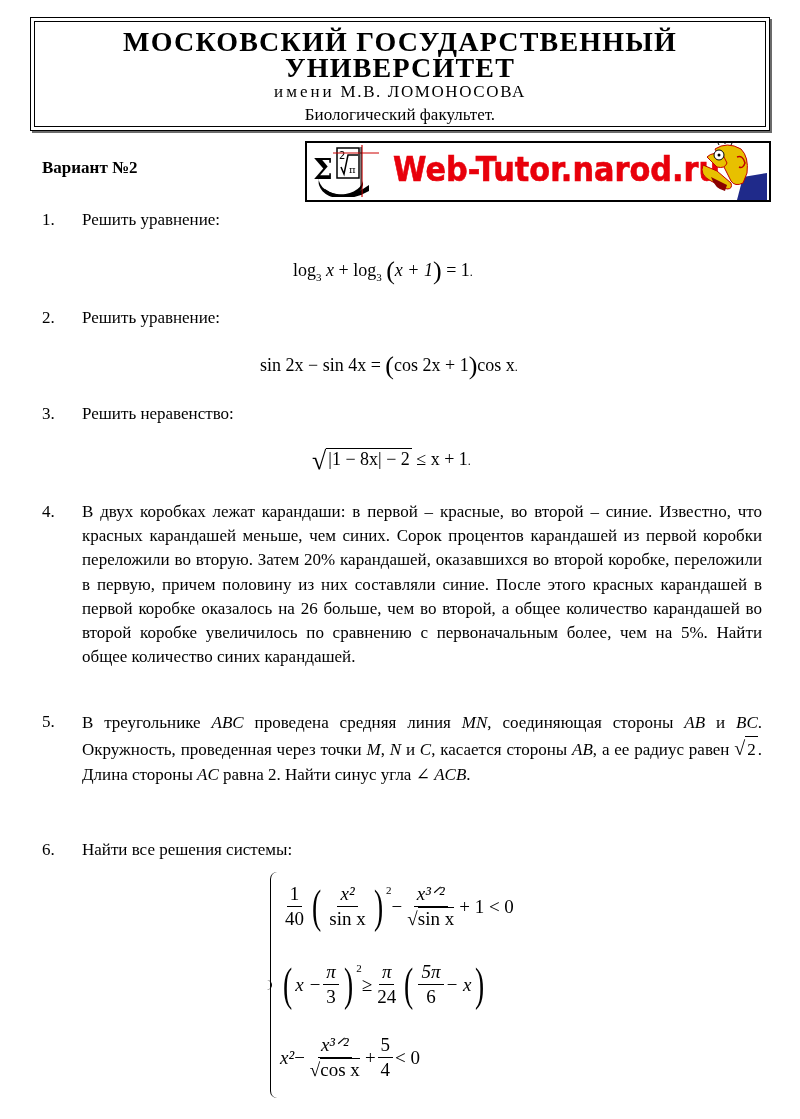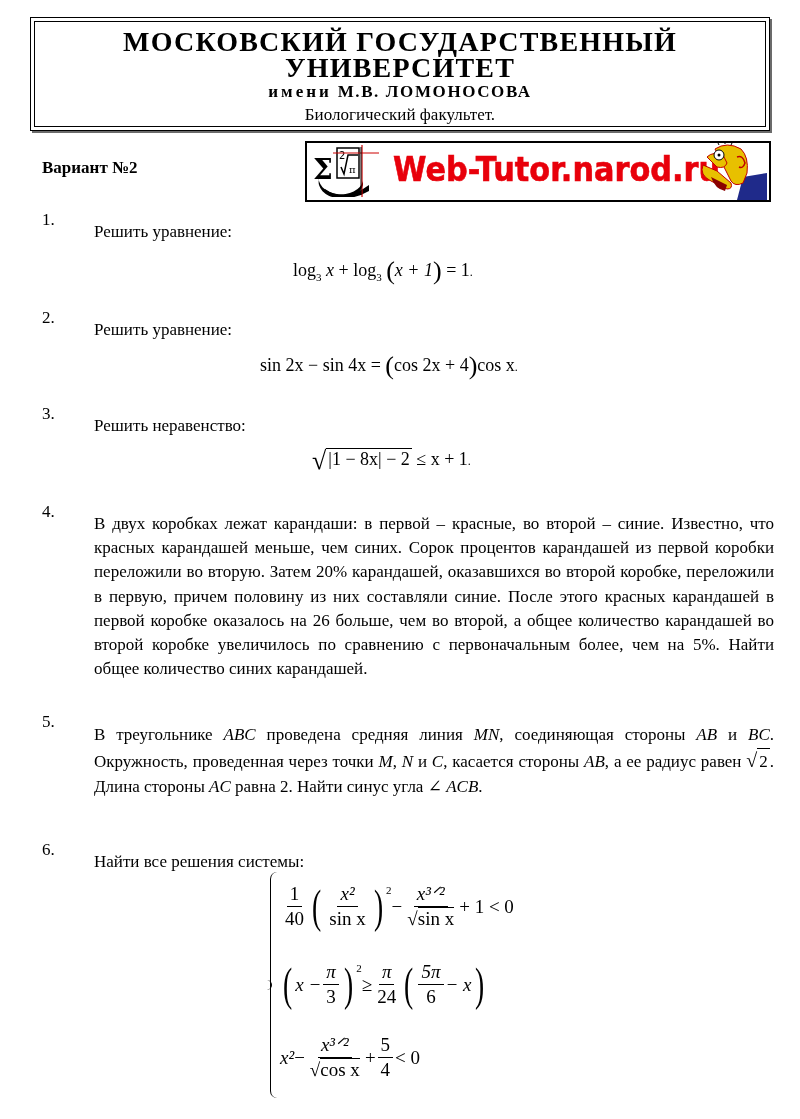--- a/index.html
+++ b/index.html
@@ -9,42 +9,42 @@
     }
     .header-box {
       position: absolute; left: 30px; top: 17px; width: 738px; height: 112px;
       border: 1px solid #000; box-shadow: 2px 2px 0 #6b6b6b;
     }
     .header-inner {
       position: absolute; left: 3px; top: 3px; right: 3px; bottom: 3px;
       border: 1px solid #000; text-align: center;
     }
     .h-title { font-size: 28px; font-weight: bold; letter-spacing: 1.2px; margin-top: 7px; line-height: 26px; }
-    .h-sub { font-size: 17px; font-weight: bold; letter-spacing: 1.6px; line-height: 22px; }
+    .h-sub { font-size: 17px; font-weight: normal; letter-spacing: 1.6px; line-height: 22px; }
     .h-sub .spaced { letter-spacing: 3px; }
     .h-line { font-size: 17px; line-height: 24px; }
 
     .variant { position: absolute; left: 42px; top: 158px; font-size: 17px; font-weight: bold; }
 
     .banner {
       position: absolute; left: 305px; top: 141px; width: 462px; height: 57px;
       border: 2px solid #000; background: #fff; overflow: hidden;
     }
     .banner-logo { position: absolute; left: 4px; top: 2px; width: 68px; height: 52px; }
     .banner-text {
       position: absolute; left: 86px; top: 6px; font-family: "DejaVu Sans", sans-serif;
       font-weight: bold; font-size: 33px; color: #e8000b; letter-spacing: 0px;
       transform: scaleX(0.92); transform-origin: left center; line-height: 42px;
       -webkit-text-stroke: 0.6px #e8000b;
     }
     .banner-face { position: absolute; right: 2px; top: 0; width: 70px; height: 57px; }
 
     .problem { position: absolute; left: 42px; font-size: 17px; line-height: 24px; }
     .num { position: absolute; left: 0; top: 0; }
-    .ptext { position: absolute; left: 52px; width: 680px; text-align: justify; margin-top: 12px; }
+    .ptext { position: absolute; left: 40px; width: 680px; text-align: justify; }
     .formula { position: absolute; font-size: 18px; white-space: nowrap; }
     i, .it { font-style: italic; }
     .sub { font-size: 11px; vertical-align: -5px; }
     .sup { font-size: 11px; vertical-align: 8px; }
     .big-paren { font-size: 26px; vertical-align: -3px; font-weight: 200; }
     .sqrt { display: inline-block; position: relative; text-align: right; }
     .sqrt .rad { display: inline-block; border-top: 1px solid #000; padding: 0 2px; }
     .frac { display: inline-flex; flex-direction: column; align-items: center; vertical-align: middle; margin: 0 2px; }
     .frac .n { border-bottom: 1px solid #000; padding: 0 3px; line-height: 24px; }
     .frac .d { line-height: 24px; padding: 0 3px; }
@@ -107,21 +107,21 @@
   <span>log</span><span class="sub">3</span>
   <i>x</i><span> + </span><span>log</span><span class="sub">3</span>
   <span class="big-paren">(</span><i>x + 1</i><span class="big-paren">)</span><span> = 1</span><span style="font-size:12px">.</span>
 </div>
 
 <div class="problem" style="top:306px;">
   <span class="num">2.</span>
   <span class="ptext">Решить уравнение:</span>
 </div>
 <div class="formula" style="left:260px; top:351px;">
-  <span>sin 2x − sin 4x = </span><span class="big-paren">(</span><span>cos 2x + 4</span><span class="big-paren">)</span><span>cos x</span><span style="font-size:12px">.</span>
+  <span>sin 2x − sin 4x = </span><span class="big-paren">(</span><span>cos 2x + 1</span><span class="big-paren">)</span><span>cos x</span><span style="font-size:12px">.</span>
 </div>
 
 <div class="problem" style="top:402px;">
   <span class="num">3.</span>
   <span class="ptext">Решить неравенство:</span>
 </div>
 <div class="formula" style="left:312px; top:446px;">
   <span style="font-size:26px; vertical-align:-4px;">√</span><span class="sqrt"><span class="rad"><span>|</span><span>1 − 8x</span><span>|</span><span> − 2</span></span></span><span> ≤ x + 1</span><span style="font-size:12px">.</span>
 </div>
 

